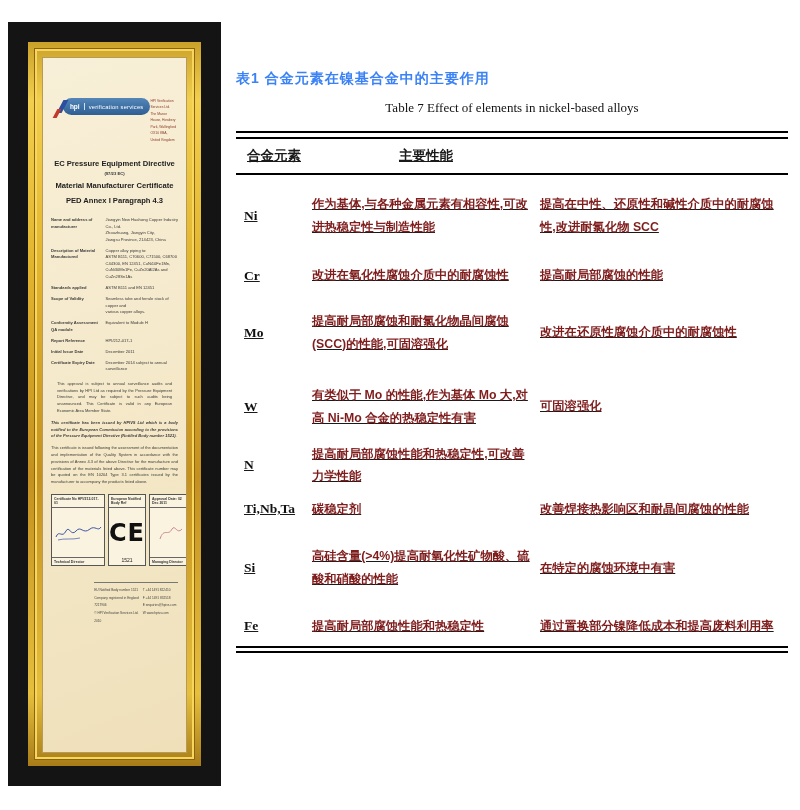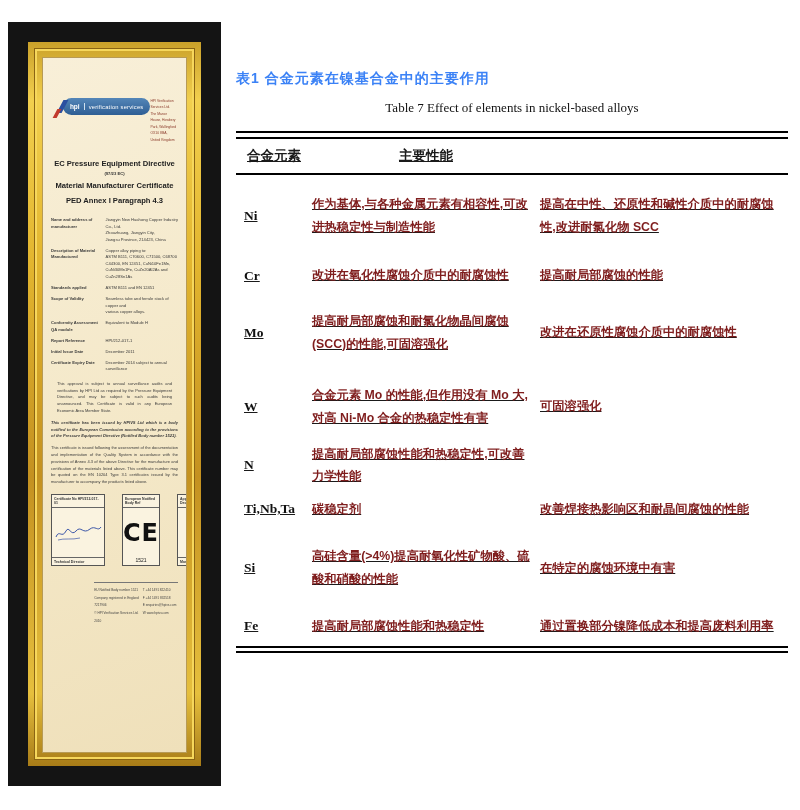--- a/index.html
+++ b/index.html
@@ -35,21 +35,21 @@
   .fields{margin-top:12px;}
   .field{display:flex;margin-bottom:4.5px;}
   .fl{width:43%;font-size:4.1px;font-weight:bold;color:#3a3a3a;line-height:1.6;padding-right:3px;box-sizing:border-box;}
   .fv{width:57%;font-size:4.1px;color:#3a3a3a;line-height:1.6;white-space:pre-line;}
 
   .paras{margin-top:8px;}
   .para{font-size:4px;line-height:1.7;color:#3a3a3a;margin-bottom:5px;text-align:justify;}
   .para.p1{padding:0 6px;}
   .para.p2{font-weight:bold;font-style:italic;}
 
-  .sig-row{display:flex;gap:17px;margin-top:8px;height:72px;}
+  .sig-row{display:flex;gap:3px;margin-top:8px;height:72px;}
   .sig-box{border:1px solid #555;background:#faf3e0;display:flex;flex-direction:column;box-sizing:border-box;}
   .sig-box.left{flex:1.5;}
   .sig-box.mid{flex:0.95;}
   .sig-box.right{flex:1.55;}
   .sb-head{font-size:3.5px;font-weight:bold;color:#333;border-bottom:1px solid #666;padding:1.5px 2px;line-height:1.3;}
   .sb-body{flex:1;display:flex;align-items:center;justify-content:center;}
   .sb-foot{font-size:3.5px;font-weight:bold;color:#333;border-top:1px solid #666;padding:1.5px 2px;}
   .ce-mark{font-family:"DejaVu Sans",sans-serif;font-weight:bold;font-size:24px;letter-spacing:1px;color:#111;line-height:1;}
   .ce-num{font-size:5px;text-align:center;color:#222;padding-bottom:2px;}
 
@@ -227,21 +227,21 @@
     <div class="txt">改进在氧化性腐蚀介质中的耐腐蚀性</div>
     <div class="txt">提高耐局部腐蚀的性能</div>
   </div>
   <div class="trow r76">
     <div class="el">Mo</div>
     <div class="txt">提高耐局部腐蚀和耐氯化物晶间腐蚀(SCC)的性能,可固溶强化</div>
     <div class="txt">改进在还原性腐蚀介质中的耐腐蚀性</div>
   </div>
   <div class="trow r72">
     <div class="el">W</div>
-    <div class="txt">合金元素 Mo 的性能,但作用没有 Mo 大,对高 Ni-Mo 合金的热稳定性有害</div>
+    <div class="txt">有类似于 Mo 的性能,作为基体 Mo 大,对高 Ni-Mo 合金的热稳定性有害</div>
     <div class="txt">可固溶强化</div>
   </div>
   <div class="trow r42">
     <div class="el">N</div>
     <div class="txt">提高耐局部腐蚀性能和热稳定性,可改善力学性能</div>
   </div>
   <div class="trow r42">
     <div class="el">Ti,Nb,Ta</div>
     <div class="txt">碳稳定剂</div>
     <div class="txt">改善焊接热影响区和耐晶间腐蚀的性能</div>

